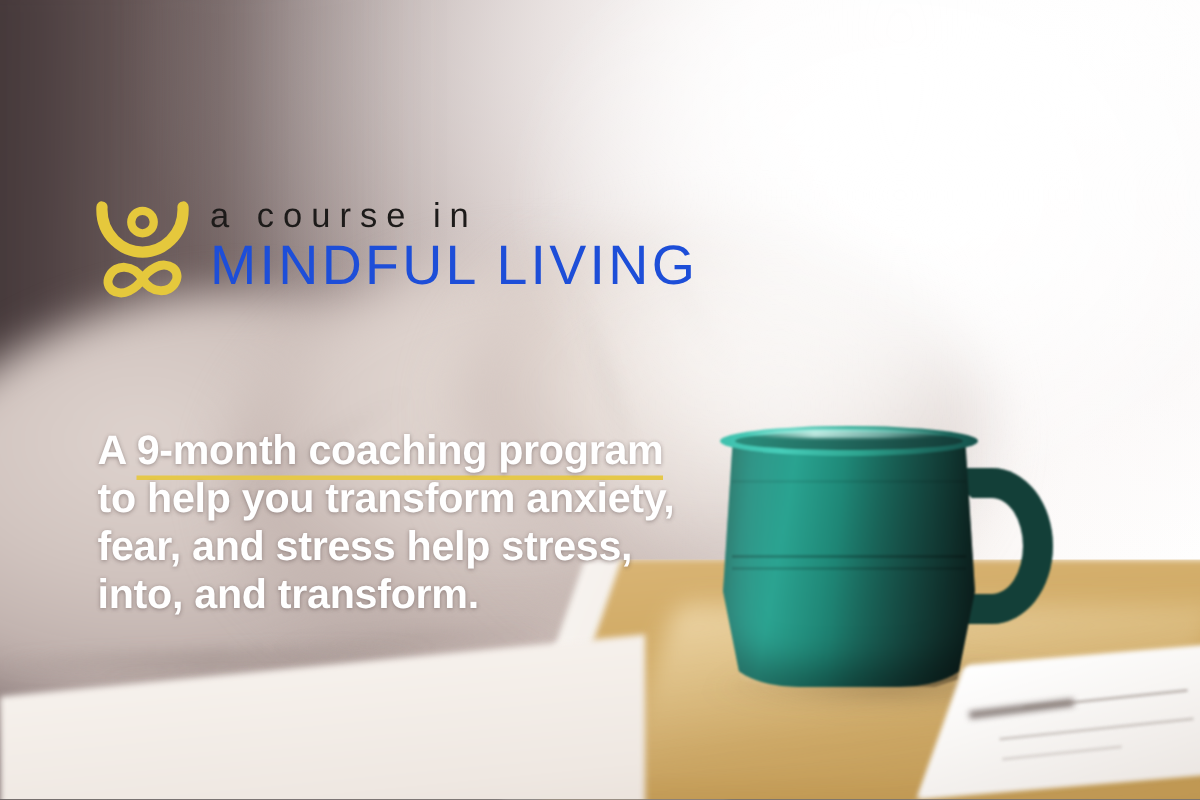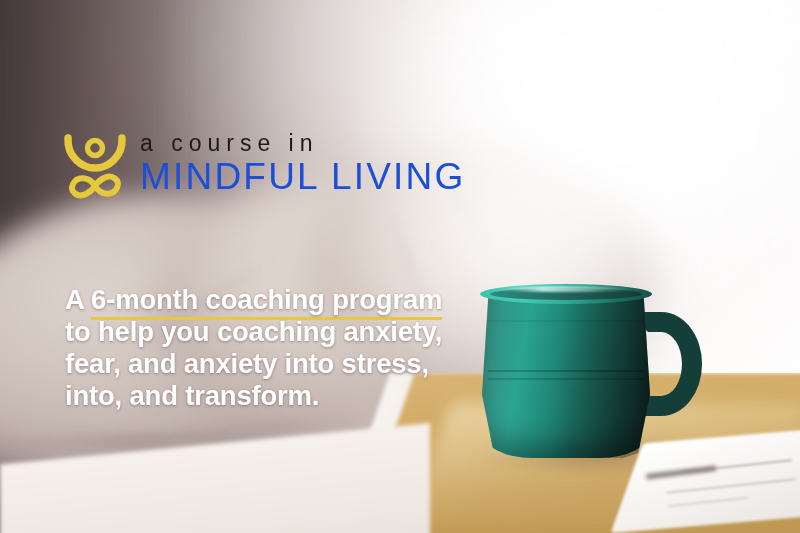--- a/index.html
+++ b/index.html
@@ -319,19 +319,19 @@
         </g>
       </svg>
     </span>
     <span class="logo-text">
       <span class="logo-kicker">a course in</span>
       <span class="logo-title">MINDFUL LIVING</span>
     </span>
   </div>
 
   <div class="headline">
-    <span class="hl-line"><span>A </span><span class="u">6-month coaching program</span></span>
-    <span class="hl-line">to help you coaching anxiety,</span>
-    <span class="hl-line"><span>fear, and anxiety into </span><b>stress</b><span>,</span></span>
+    <span class="hl-line"><span>A </span><span class="u">9-month coaching program</span></span>
+    <span class="hl-line">to help you transform anxiety,</span>
+    <span class="hl-line"><span>fear, and stress help </span><b>stress</b><span>,</span></span>
     <span class="hl-line"><b>into</b><span>, and </span><b>transform</b><span>.</span></span>
   </div>
 
 </div>
 
 </body></html>

